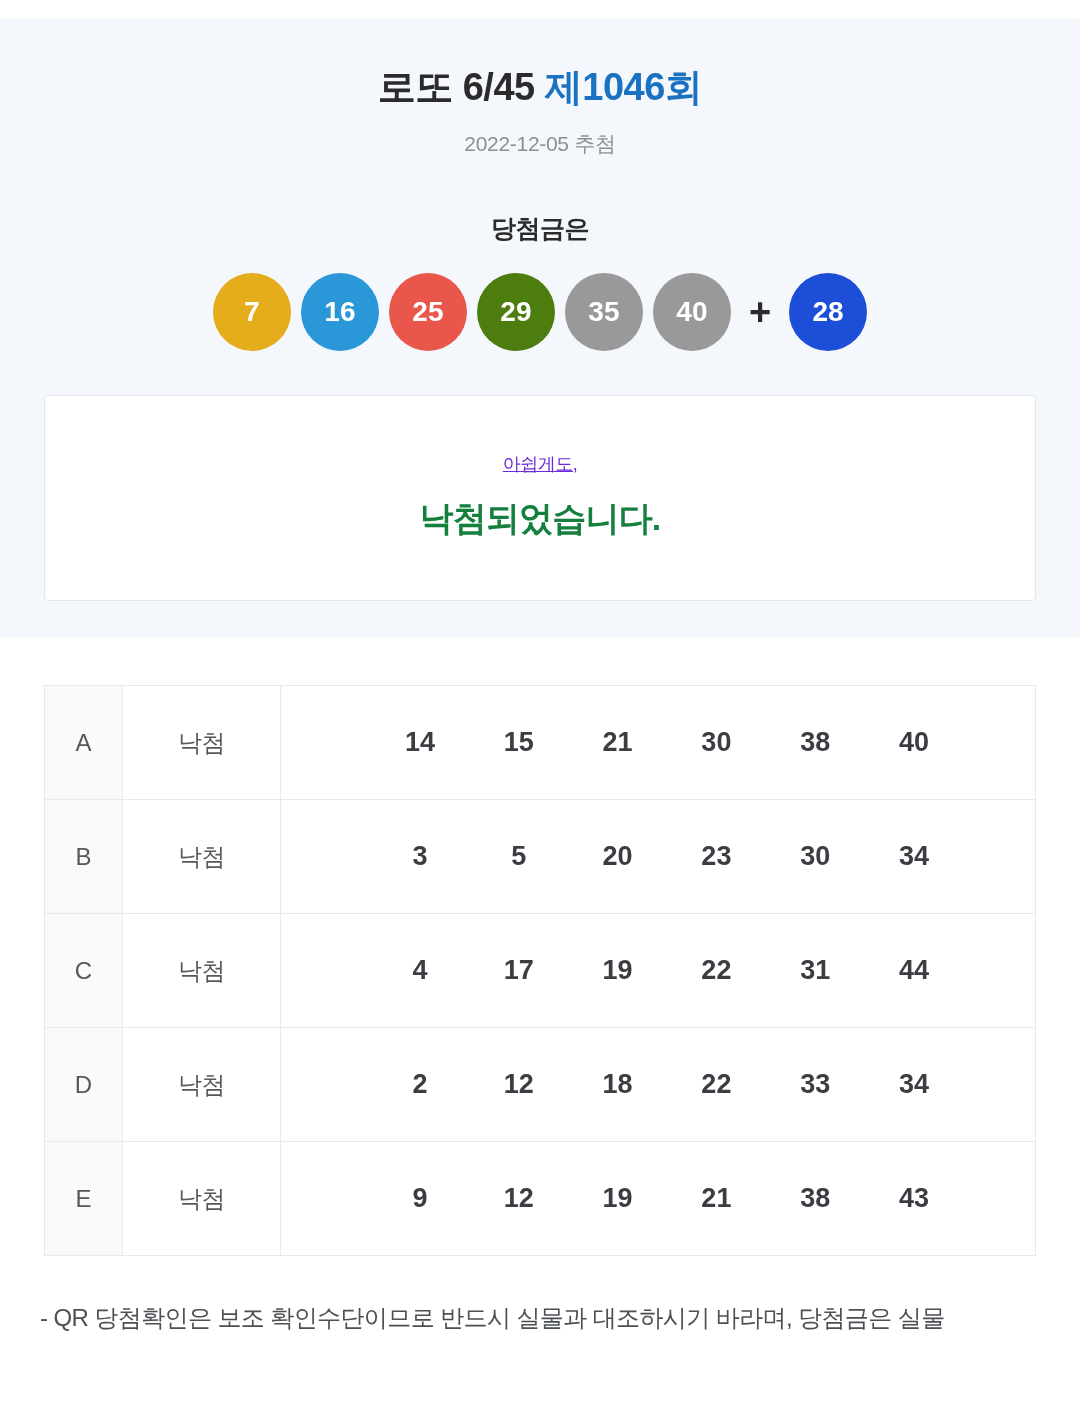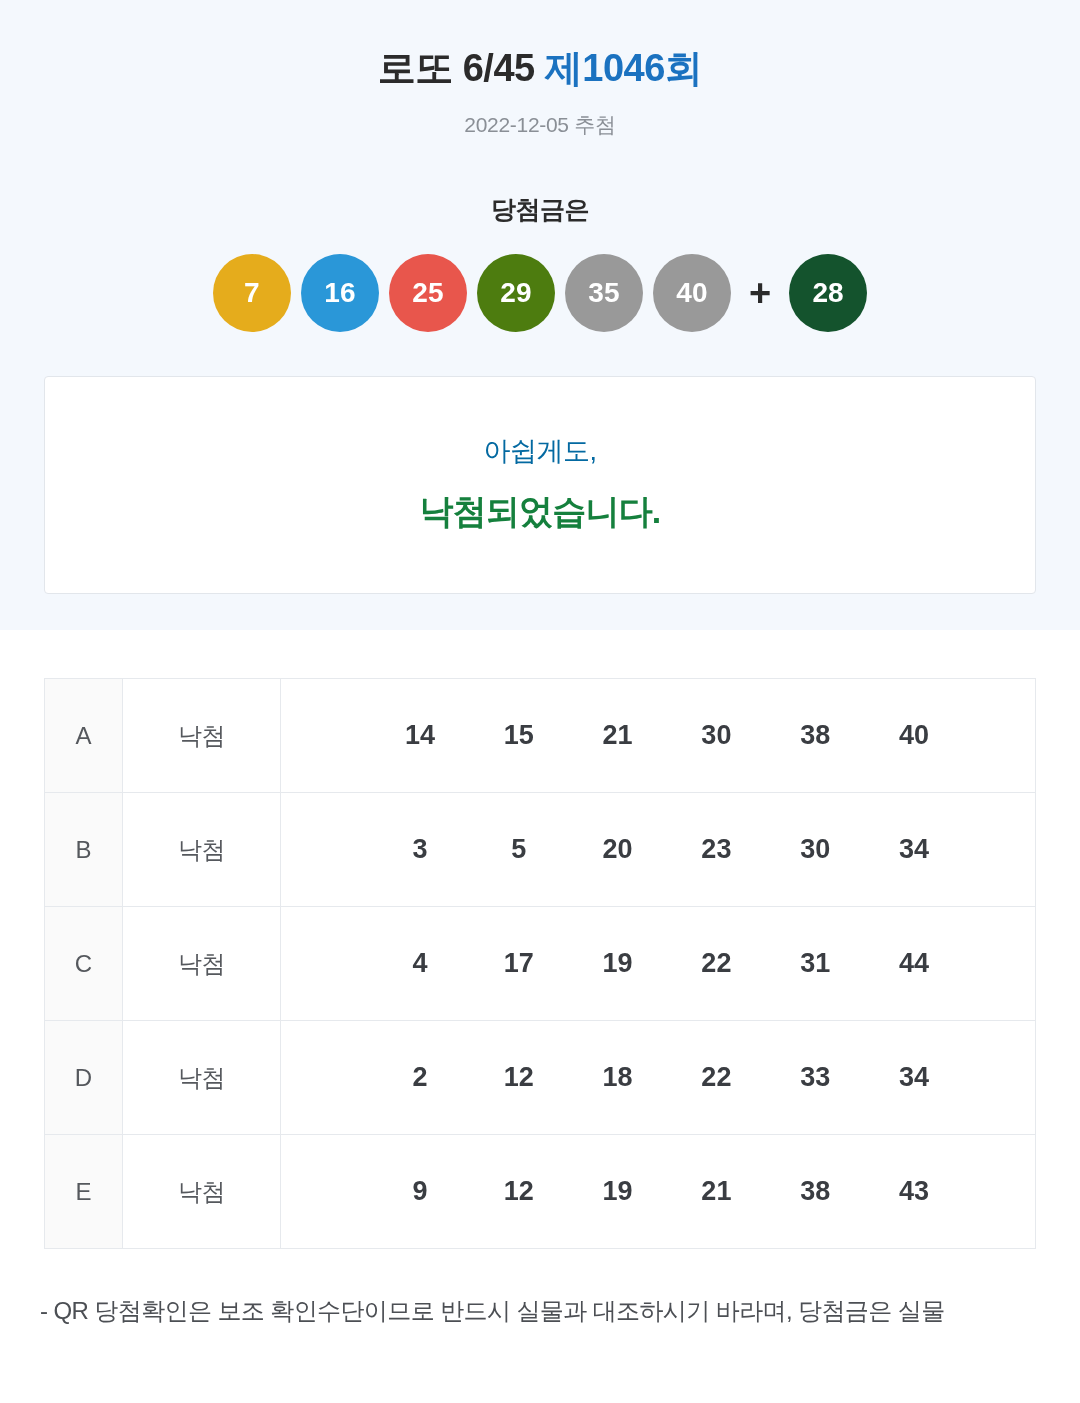--- a/index.html
+++ b/index.html
@@ -15,20 +15,21 @@
     width: 1080px;
     min-height: 1403px;
     background: #ffffff;
     position: relative;
   }
 
   
   .top-section {
     background: #f4f8fd;
     padding: 34px 0 36px 0;
+    margin-top: 19px;
   }
   .title {
     text-align: center;
     font-size: 38px;
     font-weight: bold;
     color: #2b2b2b;
     letter-spacing: -0.5px;
     line-height: 1.3;
     margin: 10px 0 0 0;
   }
@@ -80,23 +81,24 @@
 
   .result-card {
     margin: 44px 44px 0 44px;
     background: #ffffff;
     border: 1px solid #e2e6eb;
     border-radius: 4px;
     padding: 56px 20px 58px 20px;
     text-align: center;
   }
   .result-sub {
-    font-size: 27px;
-    color: #0369a1;
-    letter-spacing: -0.5px;
+    font-size: 18px;
+    color: #6d28d9;
+    letter-spacing: -0.5px;
+    text-decoration: underline;
   }
   .result-main {
     font-size: 34px;
     font-weight: bold;
     color: #15803d;
     margin-top: 20px;
     letter-spacing: -0.8px;
   }
 
   
@@ -184,21 +186,21 @@
       <div class="ball" style="background: #4d7c0f;">
           <span>29</span>
         </div>
       <div class="ball" style="background: rgb(153, 153, 153);">
           <span>35</span>
         </div>
       <div class="ball" style="background: rgb(153, 153, 153);">
           <span>40</span>
         </div>
       <div class="plus">+</div>
-      <div class="ball" style="background: #14532d;">
+      <div class="ball" style="background: #1d4ed8;">
           <span>28</span>
         </div>
     </div>
 
     <div class="result-card">
       <div class="result-sub">아쉽게도,</div>
       <div class="result-main">낙첨되었습니다.</div>
     </div>
 
   </div>

